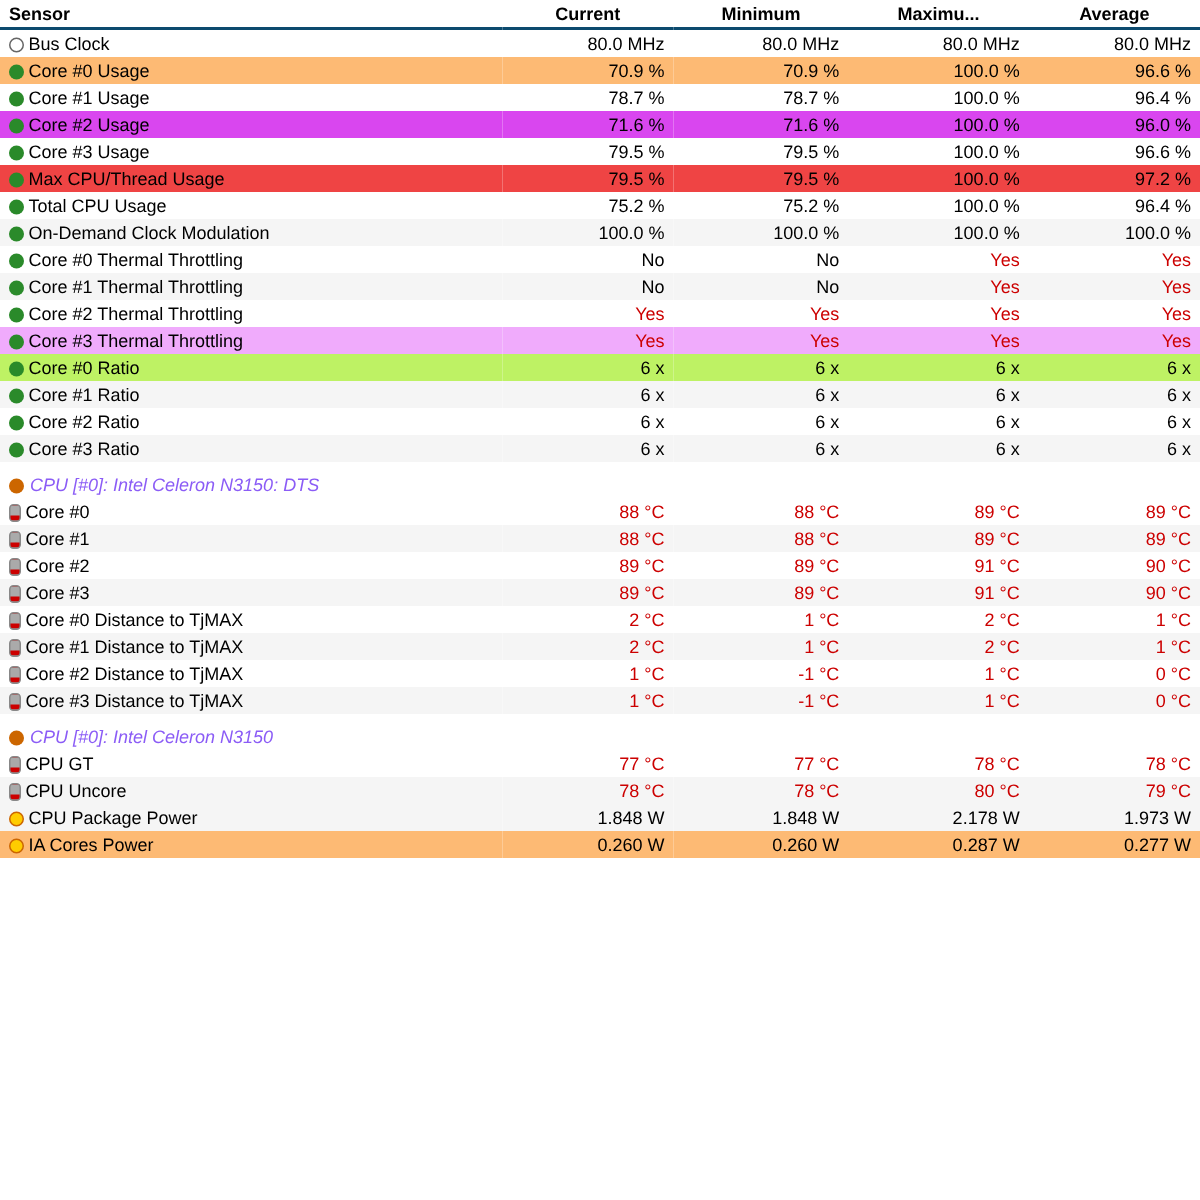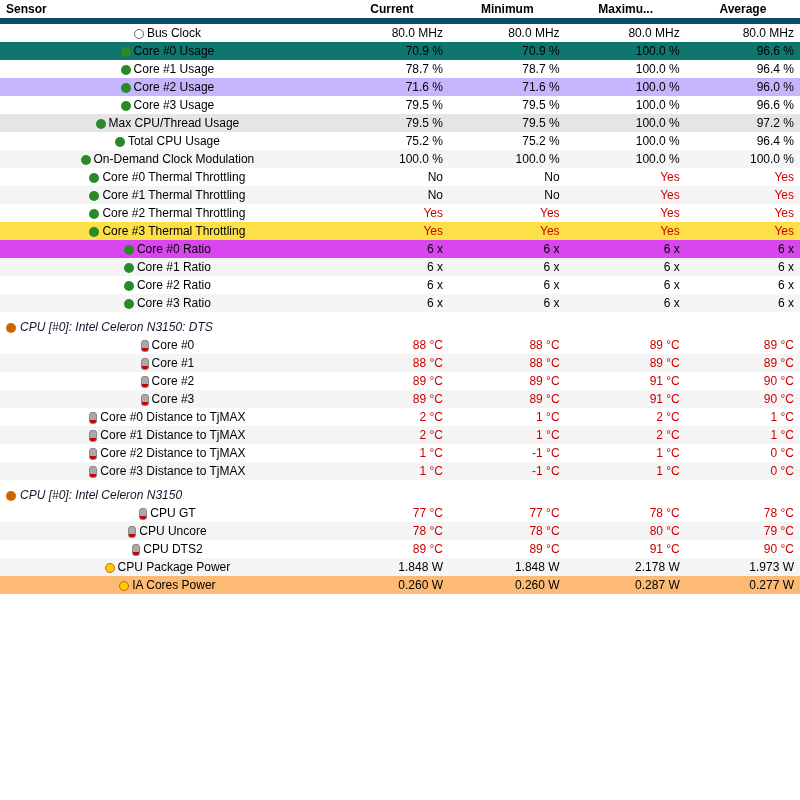--- a/index.html
+++ b/index.html
@@ -23,39 +23,39 @@
     }
     th {
       text-align: center;
       font-weight: normal;
       border-bottom: 1px solid #ccc;
     }
     th:first-child {
       text-align: left;
     }
     td:first-child {
-      text-align: center;
+      text-align: left;
     }
     td {
       text-align: right;
     }
     tr:nth-child(even) {
       background: #f5f5f5;
     }
     tr:nth-child(odd) {
       background: #fff;
     }
     .section-header td {
       background: #fff !important;
       font-style: italic;
       font-size: 12px;
       padding-top: 8px;
       padding-bottom: 2px;
       text-align: left;
-      color: #0f172a;
+      color: #8b5cf6;
     }
     .red { color: #cc0000; text-align: right; }
     .icon-clock {
       display: inline-block;
       width: 10px;
       height: 10px;
       border: 1px solid #666;
       border-radius: 50%;
       vertical-align: middle;
       margin-right: 3px;
@@ -103,21 +103,21 @@
       width: 10px;
       height: 10px;
       border: 1px solid #cc6600;
       border-radius: 50%;
       vertical-align: middle;
       margin-right: 3px;
       background: #ffcc00;
     }
     .header-row th {
       font-weight: bold;
-      border-bottom: 6px solid #0c4a6e;
+      border-bottom: 2px solid #0c4a6e;
     }
   </style>
 </head>
 <body>
 
 <div class="table-container">
   <table>
     <thead>
       <tr class="header-row">
         <th>Sensor</th>
@@ -128,49 +128,49 @@
       </tr>
     </thead>
     <tbody id="table-body">
     <tr style="background: rgb(255, 255, 255);">
           <td><span class="icon-clock"></span><span>Bus Clock</span></td>
           <td>80.0 MHz</td>
           <td>80.0 MHz</td>
           <td>80.0 MHz</td>
           <td>80.0 MHz</td>
         </tr>
-        <tr style="background: #0f766e;">
+        <tr style="background: #fdba74;">
           <td><span class="icon-percent"></span><span>Core #0 Usage</span></td>
           <td>70.9 %</td>
           <td>70.9 %</td>
           <td>100.0 %</td>
           <td>96.6 %</td>
         </tr>
         <tr style="background: rgb(255, 255, 255);">
           <td><span class="icon-percent"></span><span>Core #1 Usage</span></td>
           <td>78.7 %</td>
           <td>78.7 %</td>
           <td>100.0 %</td>
           <td>96.4 %</td>
         </tr>
-        <tr style="background: #c4b5fd;">
+        <tr style="background: #d946ef;">
           <td><span class="icon-percent"></span><span>Core #2 Usage</span></td>
           <td>71.6 %</td>
           <td>71.6 %</td>
           <td>100.0 %</td>
           <td>96.0 %</td>
         </tr>
         <tr style="background: rgb(255, 255, 255);">
           <td><span class="icon-percent"></span><span>Core #3 Usage</span></td>
           <td>79.5 %</td>
           <td>79.5 %</td>
           <td>100.0 %</td>
           <td>96.6 %</td>
         </tr>
-        <tr style="background: #e5e5e5;">
+        <tr style="background: #ef4444;">
           <td><span class="icon-percent"></span><span>Max CPU/Thread Usage</span></td>
           <td>79.5 %</td>
           <td>79.5 %</td>
           <td>100.0 %</td>
           <td>97.2 %</td>
         </tr>
         <tr style="background: rgb(255, 255, 255);">
           <td><span class="icon-percent"></span><span>Total CPU Usage</span></td>
           <td>75.2 %</td>
           <td>75.2 %</td>
@@ -198,28 +198,28 @@
           <td class="red">Yes</td>
           <td class="red">Yes</td>
         </tr>
         <tr style="background: rgb(255, 255, 255); margin-left: 48px;">
           <td><span class="icon-throttle"></span><span>Core #2 Thermal Throttling</span></td>
           <td class="red">Yes</td>
           <td class="red">Yes</td>
           <td class="red">Yes</td>
           <td class="red">Yes</td>
         </tr>
-        <tr style="background: #fde047;">
+        <tr style="background: #f0abfc;">
           <td><span class="icon-throttle"></span><span>Core #3 Thermal Throttling</span></td>
           <td class="red">Yes</td>
           <td class="red">Yes</td>
           <td class="red">Yes</td>
           <td class="red">Yes</td>
         </tr>
-        <tr style="background: #d946ef;">
+        <tr style="background: #bef264;">
           <td><span class="icon-ratio"></span><span>Core #0 Ratio</span></td>
           <td>6 x</td>
           <td>6 x</td>
           <td>6 x</td>
           <td>6 x</td>
         </tr>
         <tr style="background: rgb(245, 245, 245);">
           <td><span class="icon-ratio"></span><span>Core #1 Ratio</span></td>
           <td>6 x</td>
           <td>6 x</td>
@@ -308,27 +308,20 @@
           <td class="red">77 °C</td>
           <td class="red">78 °C</td>
           <td class="red">78 °C</td>
         </tr>
         <tr style="background: rgb(245, 245, 245);">
           <td><span class="icon-temp"></span><span>CPU Uncore</span></td>
           <td class="red">78 °C</td>
           <td class="red">78 °C</td>
           <td class="red">80 °C</td>
           <td class="red">79 °C</td>
-        </tr>
-        <tr style="background: rgb(255, 255, 255);">
-          <td><span class="icon-temp"></span><span>CPU DTS2</span></td>
-          <td class="red">89 °C</td>
-          <td class="red">89 °C</td>
-          <td class="red">91 °C</td>
-          <td class="red">90 °C</td>
         </tr>
         <tr style="background: rgb(245, 245, 245);">
           <td><span class="icon-power"></span><span>CPU Package Power</span></td>
           <td>1.848 W</td>
           <td>1.848 W</td>
           <td>2.178 W</td>
           <td>1.973 W</td>
         </tr>
         <tr style="background: #fdba74;">
           <td><span class="icon-power"></span><span>IA Cores Power</span></td>

